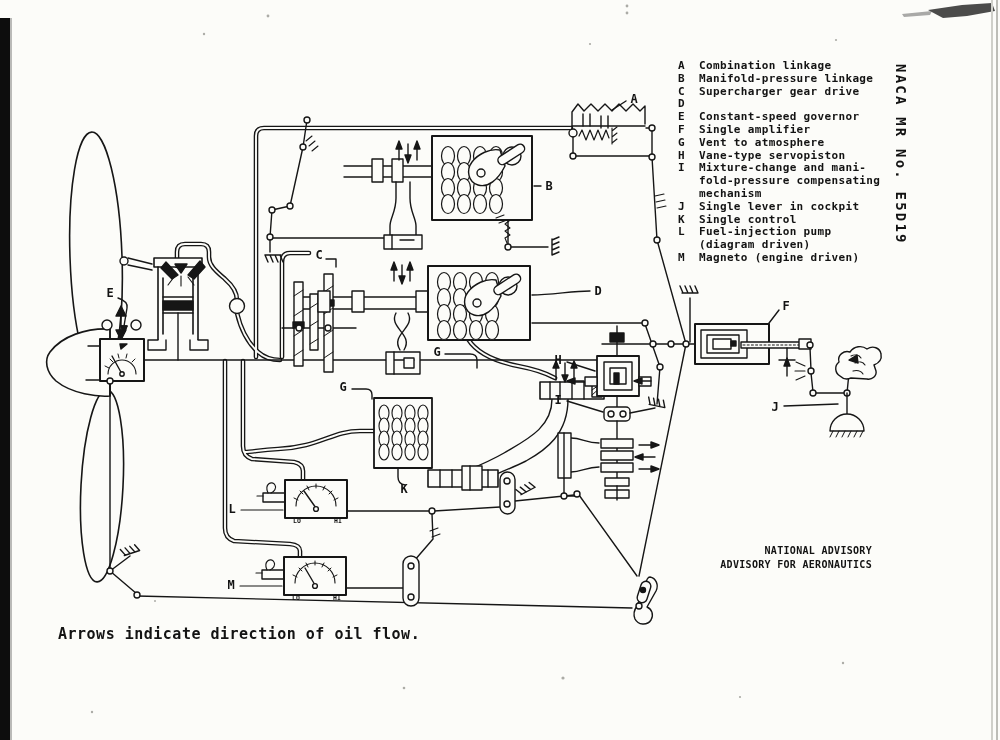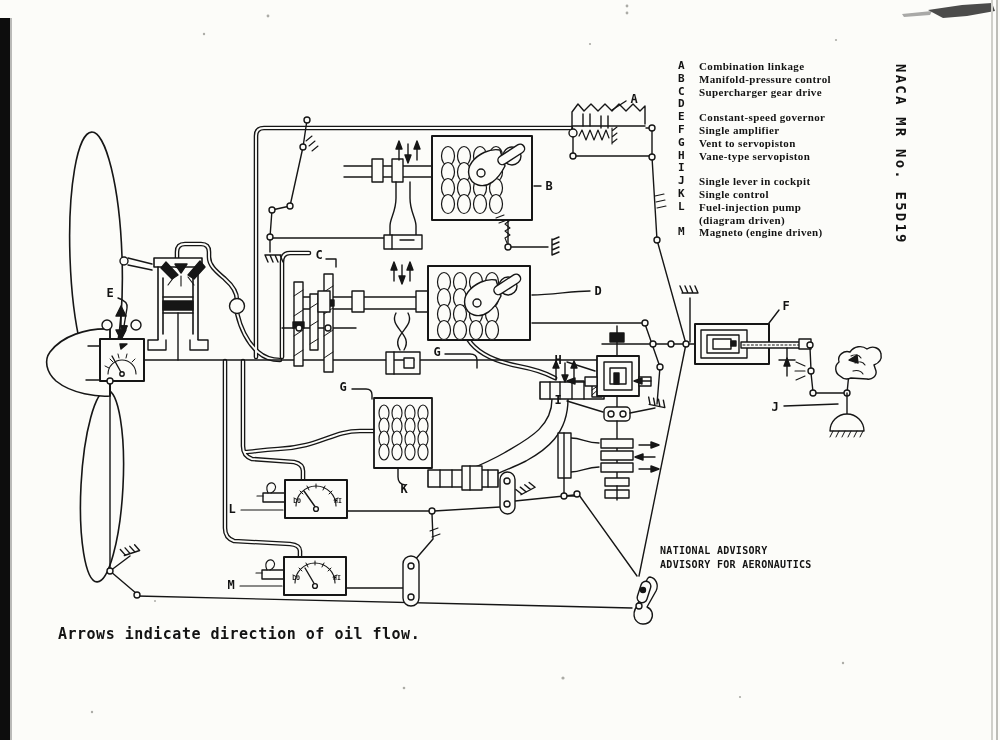--- a/index.html
+++ b/index.html
@@ -2,30 +2,30 @@
 <html><head>
 <meta charset="utf-8">
 <style>
   html,body{margin:0;padding:0;background:#e8e8e6;}
   .page{position:relative;width:1000px;height:740px;background:#fcfcf9;overflow:hidden;
         font-family:"DejaVu Sans Mono",monospace;color:#131313;}
   .page svg{position:absolute;left:0;top:0;}
   .legend{position:absolute;left:678px;top:60px;}
   .lrow{display:flex;}
   .lkey{width:21px;font-weight:bold;font-size:11px;line-height:12.8px;letter-spacing:.5px;}
-  .ltxt{font-weight:bold;font-size:11px;line-height:12.8px;letter-spacing:.35px;white-space:pre-line;font-family:Liberation Serif, serif;}
+  .ltxt{font-weight:bold;font-size:11px;line-height:12.8px;letter-spacing:.35px;white-space:pre-line;}
   .side{position:absolute;left:893px;top:64px;writing-mode:vertical-rl;
         font-weight:bold;font-size:14px;letter-spacing:2.2px;}
-  .adv{position:absolute;left:660px;top:544px;width:212px;text-align:left;
+  .adv{position:absolute;left:660px;top:544px;width:212px;text-align:right;
        font-weight:bold;font-size:10px;line-height:13.5px;letter-spacing:.3px;}
   .cap{position:absolute;left:40px;top:625px;font-weight:bold;font-size:15px;
        line-height:18.5px;letter-spacing:.5px;}
   .cap .l2{margin-left:18px;}
   .dl{position:absolute;transform:translate(-50%,-50%);font-weight:bold;font-size:12px;}
-  .gl{position:absolute;transform:translate(-50%,-50%);font-weight:bold;font-size:6.5px;letter-spacing:0;}
+  .gl{position:absolute;transform:translate(-50%,-50%);font-weight:bold;font-size:6.5px;letter-spacing:0;margin-top:20px;}
 </style>
 </head>
 <body>
 
 <div class="page">
 
 <svg width="1000" height="740" viewBox="0 0 1000 740">
   <defs>
     <g id="b4">
       <ellipse cy="8" rx="6.5" ry="9.5"></ellipse>
@@ -435,47 +435,50 @@
 <span class="gl" style="left:296px;top:578px">LO</span>
 <span class="gl" style="left:337px;top:578px">HI</span>
 
 <div class="legend">
   <div class="lrow">
         <span class="lkey">A</span>
         <span class="ltxt">Combination linkage</span>
       </div>
   <div class="lrow">
         <span class="lkey">B</span>
-        <span class="ltxt">Manifold-pressure control</span>
+        <span class="ltxt">Manifold-pressure linkage</span>
       </div>
   <div class="lrow">
         <span class="lkey">C</span>
         <span class="ltxt">Supercharger gear drive</span>
       </div>
   <div class="lrow">
         <span class="lkey">D</span>
       </div>
   <div class="lrow">
         <span class="lkey">E</span>
         <span class="ltxt">Constant-speed governor</span>
       </div>
   <div class="lrow">
         <span class="lkey">F</span>
         <span class="ltxt">Single amplifier</span>
       </div>
   <div class="lrow">
         <span class="lkey">G</span>
-        <span class="ltxt">Vent to servopiston</span>
+        <span class="ltxt">Vent to atmosphere</span>
       </div>
   <div class="lrow">
         <span class="lkey">H</span>
         <span class="ltxt">Vane-type servopiston</span>
       </div>
   <div class="lrow">
         <span class="lkey">I</span>
+        <span class="ltxt">Mixture-change and mani-
+fold-pressure compensating
+mechanism</span>
       </div>
   <div class="lrow">
         <span class="lkey">J</span>
         <span class="ltxt">Single lever in cockpit</span>
       </div>
   <div class="lrow">
         <span class="lkey">K</span>
         <span class="ltxt">Single control</span>
       </div>
   <div class="lrow">

